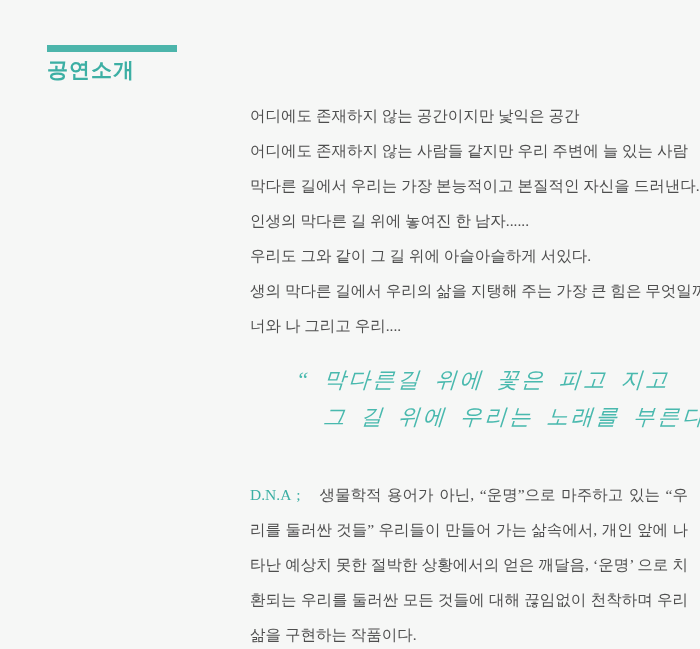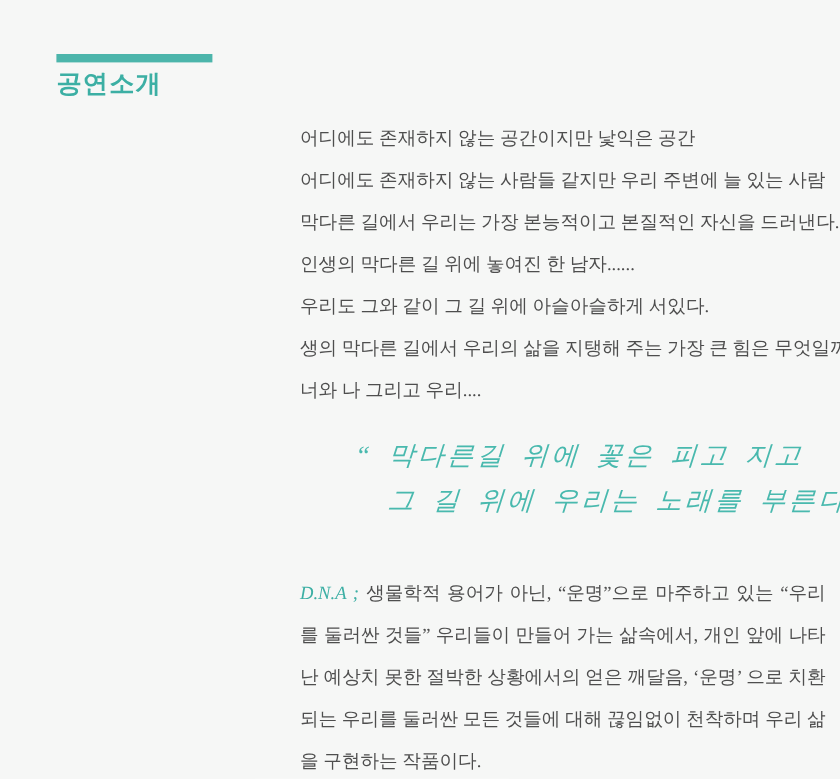--- a/index.html
+++ b/index.html
@@ -71,22 +71,21 @@
     left: 250px;
     top: 477px;
     width: 438px;
     text-align: justify;
     font-size: 15.5px;
     line-height: 35px;
     color: var(--text, #4e4e4e);
   }
   .dna-label {
     color: var(--accent-dark, #3cafa4);
-    margin-right: 6px;
-    font-style: italic;
+    margin-right: 19px;
   }
 </style>
 </head>
 <body>
 
 <div class="page" style="--bg: #f6f7f6; --accent: #4cb5ab; --accent-dark: #3cafa4; --quote: #49b9ae; --text: #4e4e4e;">
 
   <div class="header-block">
     <div class="accent-bar"></div>
     <h1 class="title">공연소개</h1>

